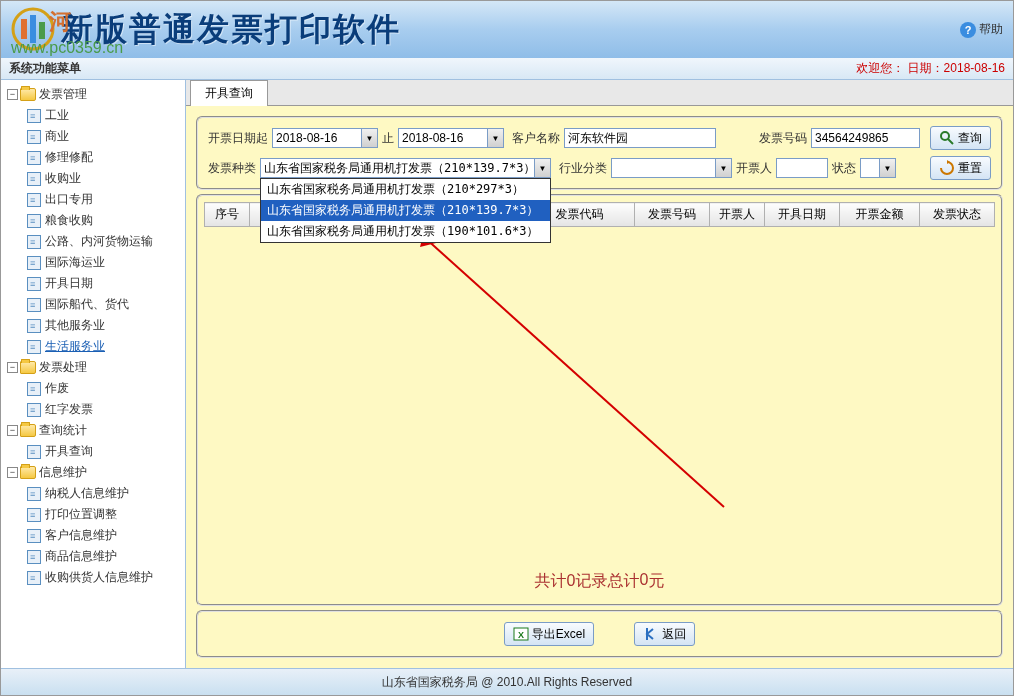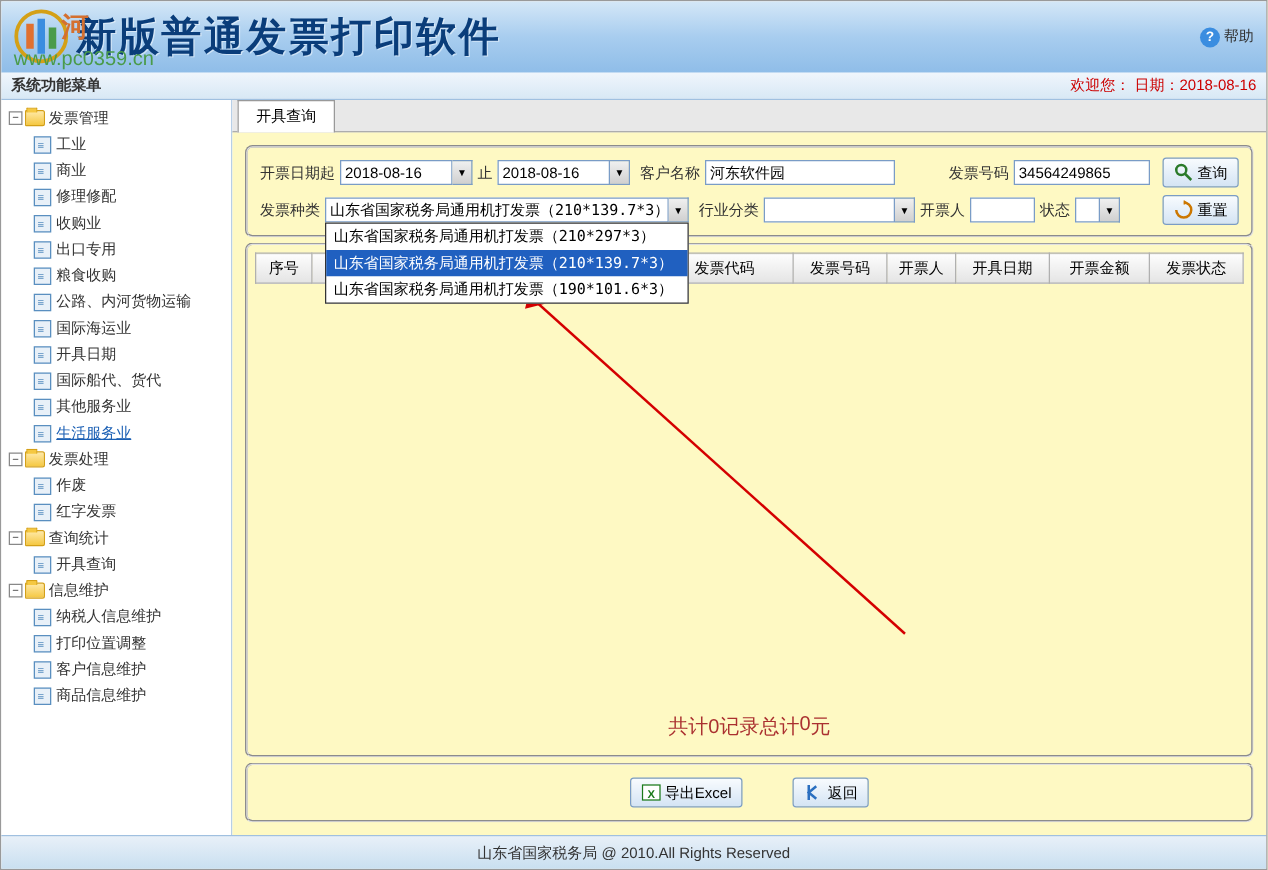--- a/index.html
+++ b/index.html
@@ -193,20 +193,24 @@
         <span class="page-icon"></span>
         <span class="tree-label">打印位置调整</span>
       </div>
       <div class="tree-node level2">
         <span class="page-icon"></span>
         <span class="tree-label">客户信息维护</span>
       </div>
       <div class="tree-node level2">
         <span class="page-icon"></span>
         <span class="tree-label">商品信息维护</span>
+      </div>
+      <div class="tree-node level2">
+        <span class="page-icon"></span>
+        <span class="tree-label">收购供货人信息维护</span>
       </div>
     </div>
 
   <div class="content">
     <div class="tabs">
       <div class="tab">开具查询</div>
     </div>
 
     <div class="content-body">
       <div class="search-panel">

